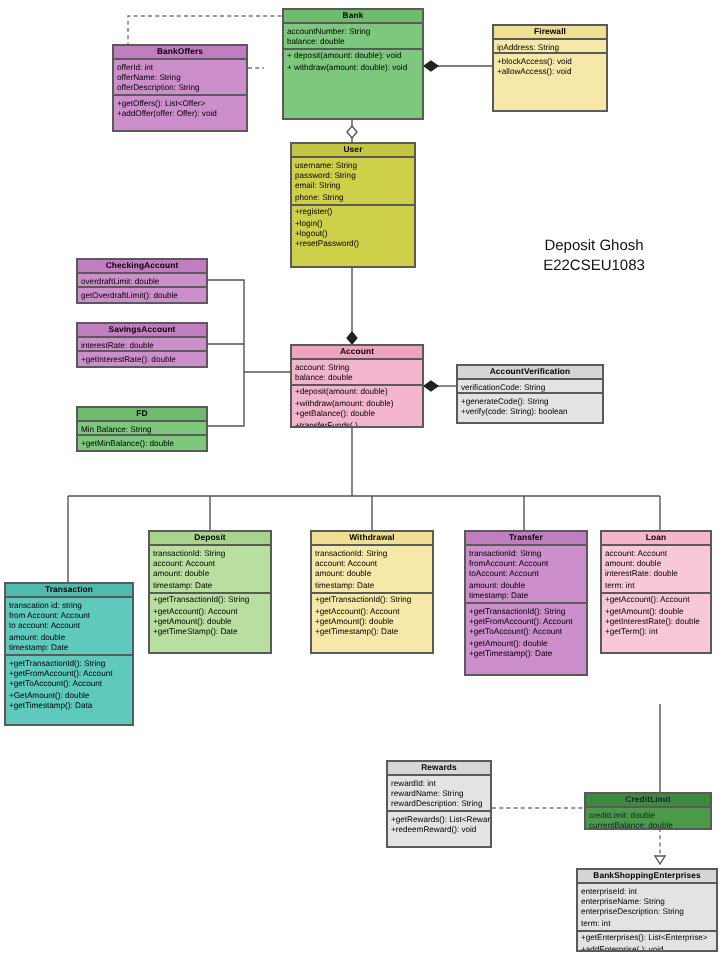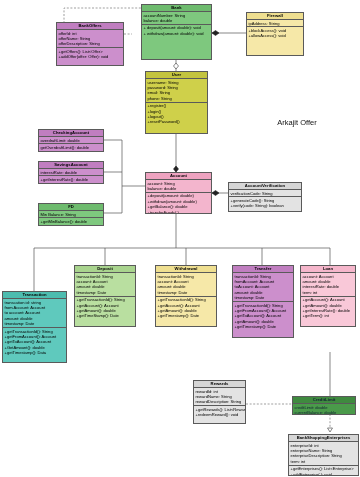--- a/index.html
+++ b/index.html
@@ -293,16 +293,17 @@
       <div class="row">enterpriseDescription: String</div>
       <div class="row">term: int</div>
     </div>
     <div class="sec">
       <div class="row">+getEnterprises(): List&lt;Enterprise&gt;</div>
       <div class="row">+addEnterprise( ): void</div>
     </div>
   </div>
 
   <div class="sig" style="left:238px;top:118px;width:118px;">
-    <div>Arkajit Offer</div>
+    <div>Deposit Ghosh</div>
+    <div>E22CSEU1083</div>
   </div>
 
 </div>
 
 </body></html>

